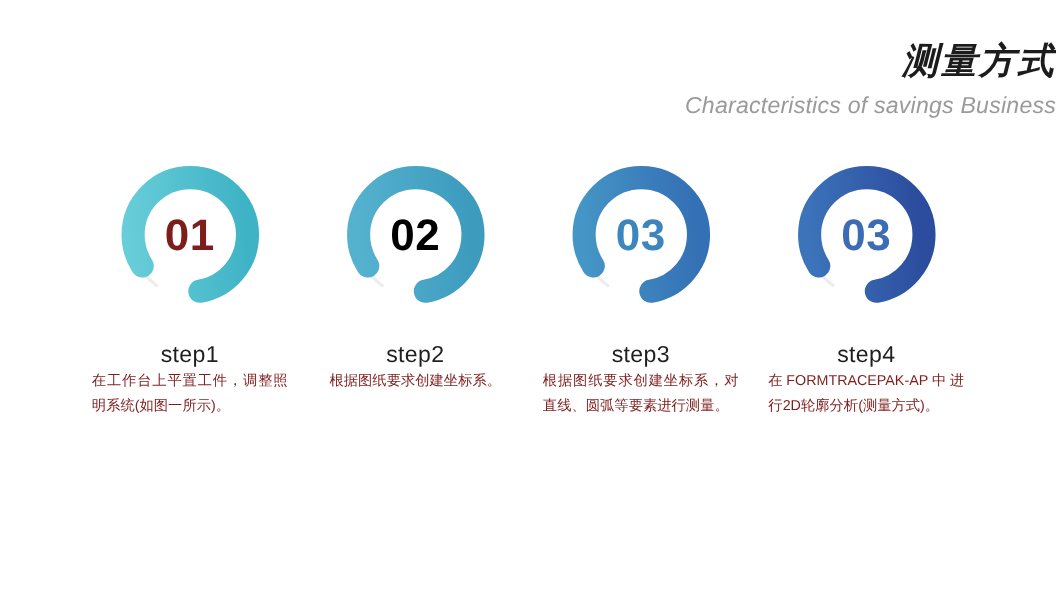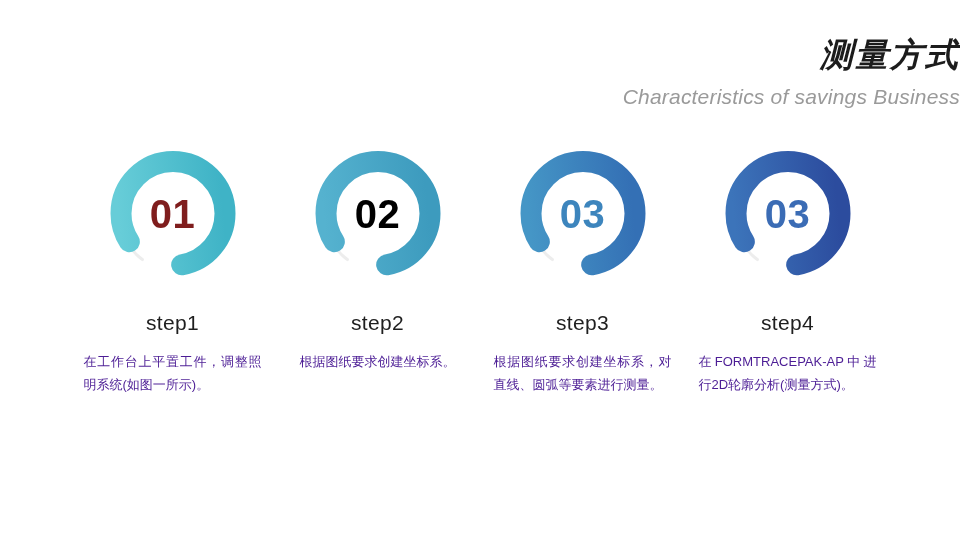--- a/index.html
+++ b/index.html
@@ -91,24 +91,23 @@
   .step-label {
     margin-top: 28px;
     font-size: 21px;
     font-weight: normal;
     color: #1f1f1f;
     letter-spacing: 0.3px;
     line-height: 1.2;
     text-align: center;
   }
   .step-desc {
-    margin-top: 16px;
     width: 178px;
     font-size: 13px;
-    color: #4c1d95;
+    color: #7f1d1d;
     line-height: 1.75;
     text-align: justify;
     text-align-last: left;
     text-justify: inter-character;
   }
   .step-desc.center-single {
     text-align: right;
     text-align-last: center;
   }
 </style>

